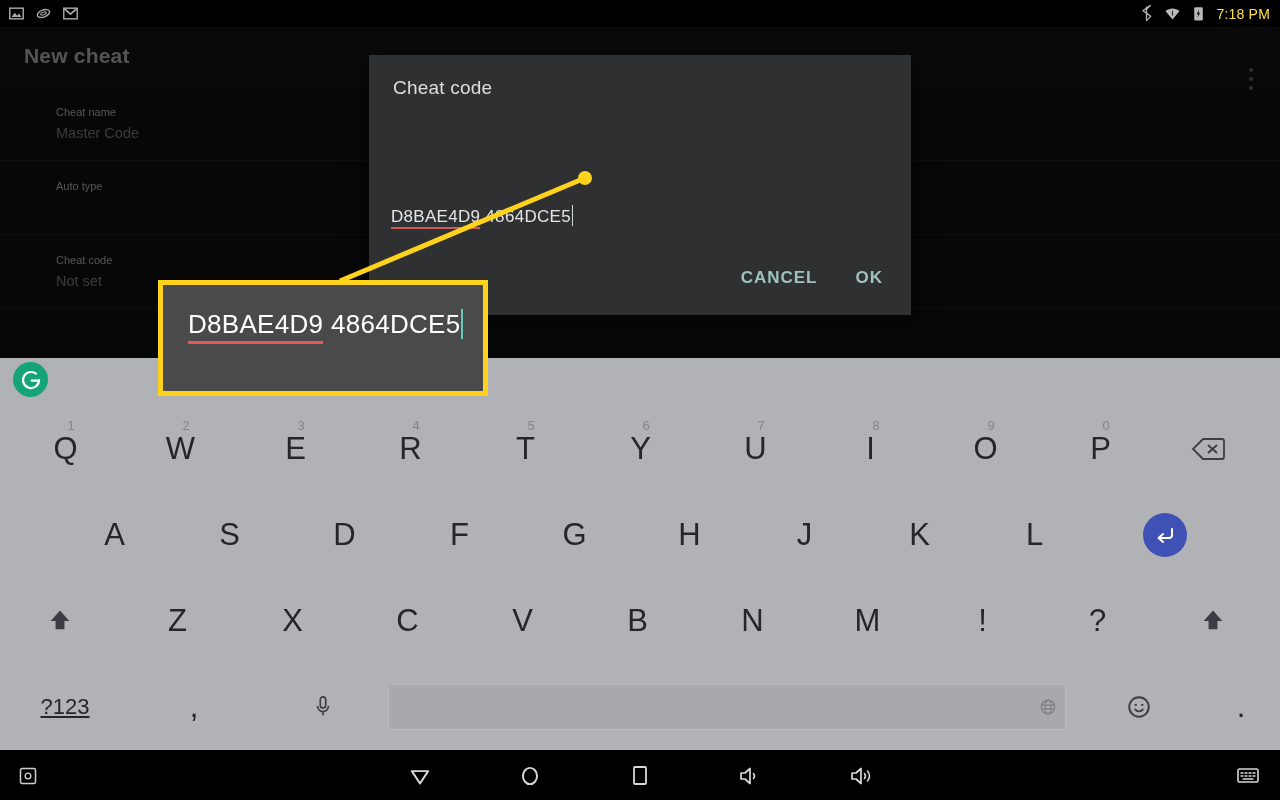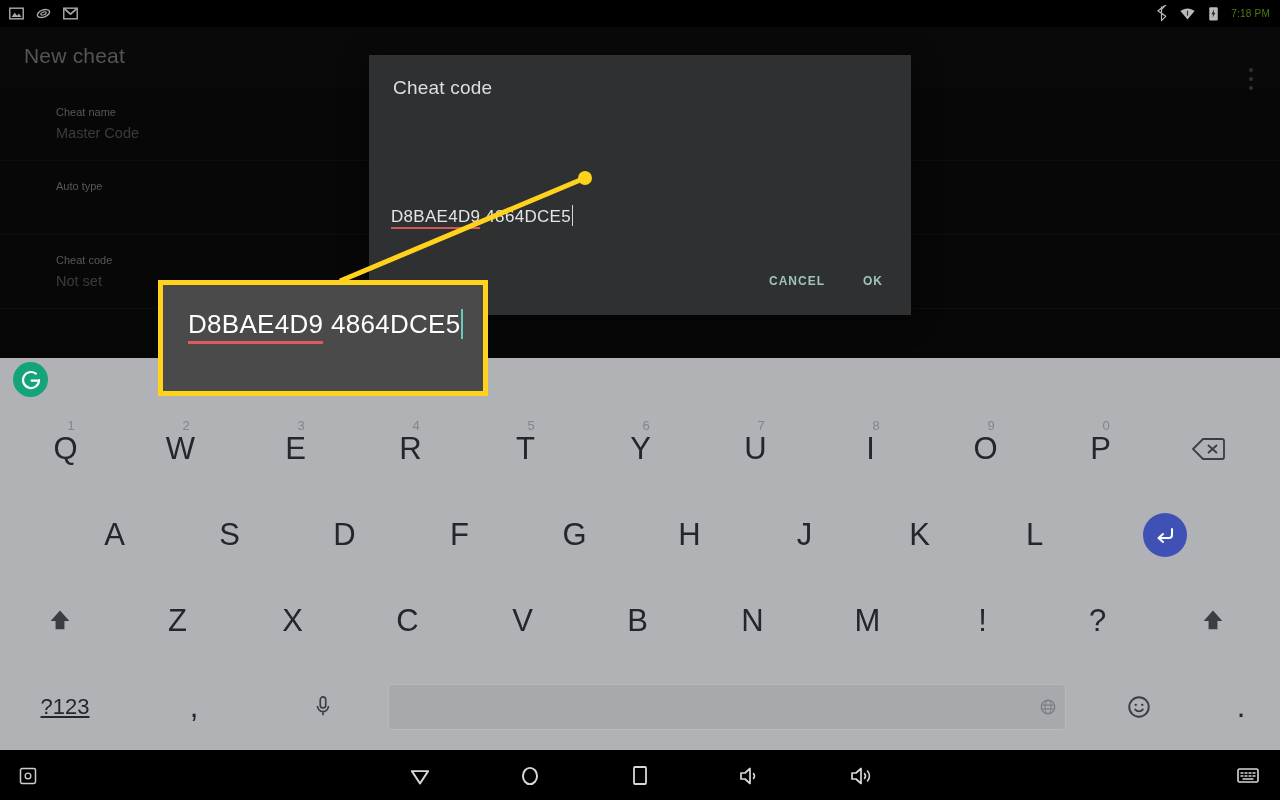--- a/index.html
+++ b/index.html
@@ -26,41 +26,42 @@
   #status-bar {
     position: absolute;
     left: 0; top: 0;
     width: 1280px; height: 27px;
     background: #000000;
     z-index: 50;
   }
   .sb-left { position: absolute; left: 8px; top: 0; height: 27px; display: flex; align-items: center; gap: 10px; }
   .sb-right { position: absolute; right: 10px; top: 0; height: 27px; display: flex; align-items: center; gap: 9px; }
   .sb-icon { width: 17px; height: 17px; display: block; opacity: .82; }
-  .sb-time { color: #4d7c0f; font-size: 10px; letter-spacing: .2px; }
+  .sb-time { color: #fde047; font-size: 14px; letter-spacing: .2px; }
 
   
   #app-bg {
     position: absolute;
     left: 0; top: 27px;
     width: 1280px; height: 333px;
     background: #0d0d0d;
   }
   #appbar {
     position: absolute;
     left: 0; top: 0;
     width: 1280px; height: 60px;
     background: #121212;
   }
   #app-title {
     position: absolute;
     left: 24px; top: 17px;
     color: #9a9a9a;
     font-size: 21px;
     letter-spacing: .2px;
+    font-weight: bold;
   }
   #overflow-menu {
     position: absolute;
     right: 18px; top: 38px;
     width: 22px; height: 28px;
     display: flex; flex-direction: column; align-items: center; justify-content: space-between;
     padding: 3px 0;
     box-sizing: border-box;
   }
   #overflow-menu i {
@@ -136,21 +137,21 @@
   }
   #dialog-buttons {
     position: absolute;
     right: 16px; bottom: 18px;
     display: flex;
     align-items: center;
     gap: 14px;
   }
   .dlg-btn {
     color: #9fc3bb;
-    font-size: 12px;
+    font-size: 17px;
     font-weight: bold;
     letter-spacing: 1px;
     padding: 9px 12px;
     background: transparent;
     border: 0;
     font-family: "Liberation Sans", sans-serif;
     cursor: pointer;
   }
 
   

